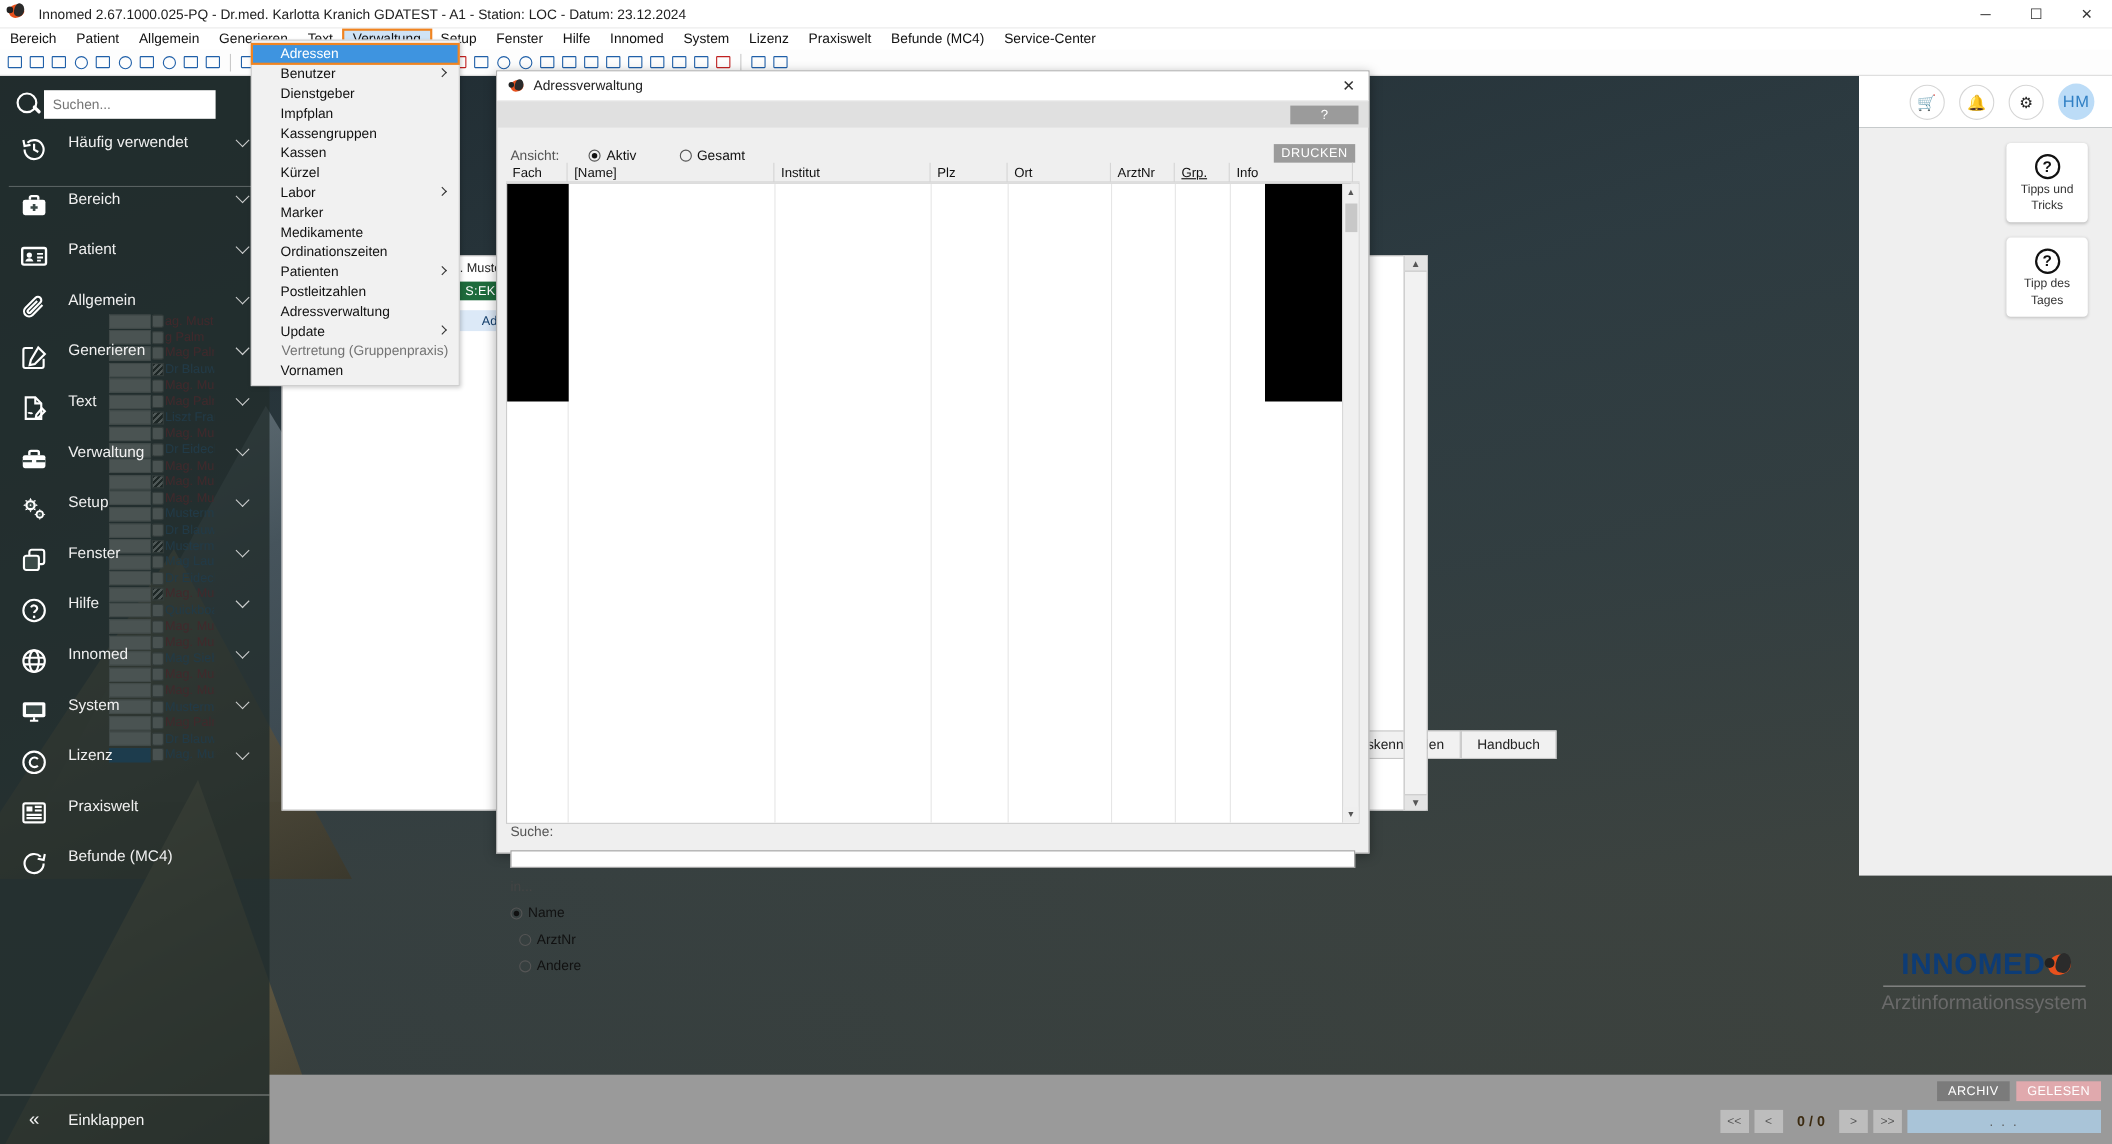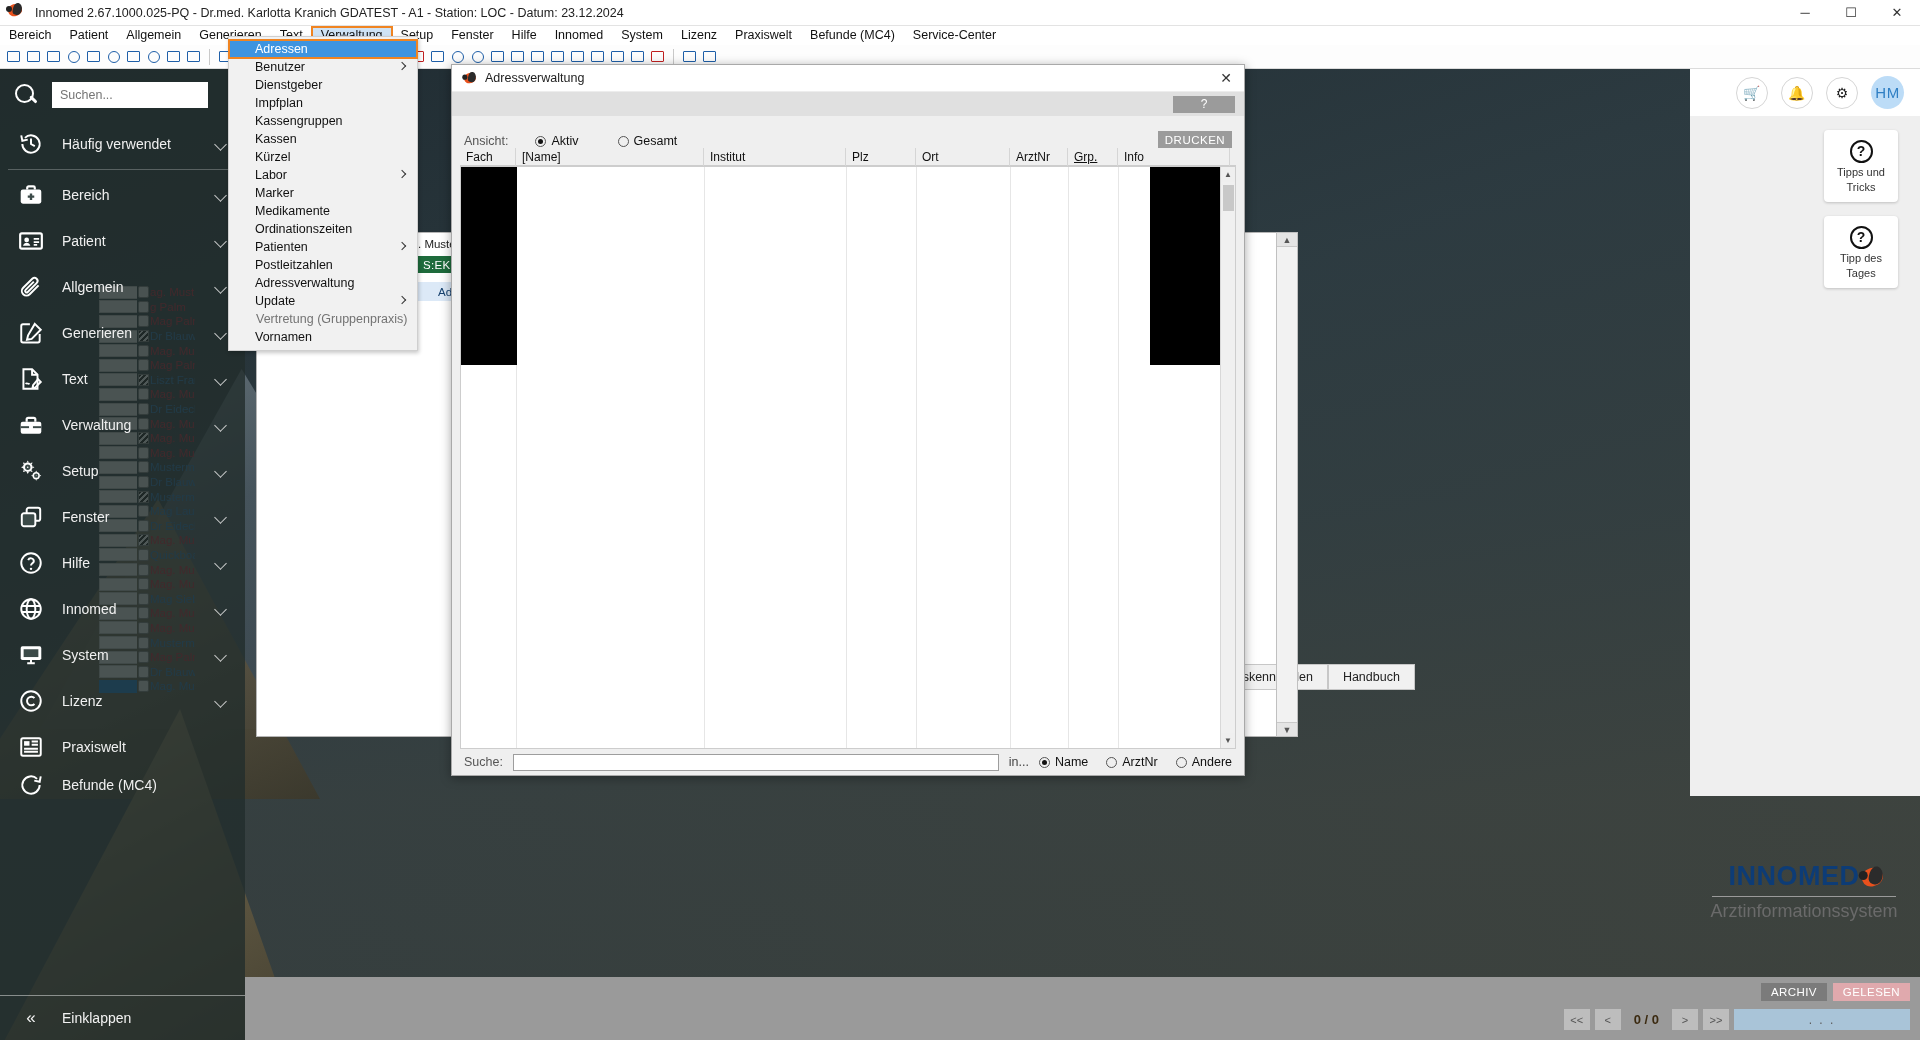--- a/index.html
+++ b/index.html
@@ -103,39 +103,39 @@
   }
 
   
   .sidebar {
     position:absolute; left:0; top:69px; width:245px; height:971px;
     background:rgba(34,45,44,0.80);
     color:#f2f2f2;
     display:flex; flex-direction:column;
   }
   .sb-search {
-    height:52px; display:flex; align-items:center; padding-left:14px; gap:14px;
+    height:52px; display:flex; align-items:center; padding-left:14px; gap:2px;
   }
   .sb-search .mag {
     width:24px; height:24px; position:relative; flex:none;
   }
   .sb-search .mag::before {
     content:""; position:absolute; left:1px; top:1px; width:15px; height:15px;
     border:2.4px solid #fff; border-radius:50%;
   }
   .sb-search .mag::after {
     content:""; position:absolute; left:15px; top:15px; width:9px; height:2.6px;
     background:#fff; transform:rotate(45deg); border-radius:2px;
   }
   .sb-search input {
     width:156px; height:26px; border:none; outline:none;
     font-size:12.5px; padding:0 8px; color:#444; background:#fff;
   }
   .sb-item {
-    height:46px; display:flex; align-items:center; padding-left:16px; gap:0;
+    height:46px; display:flex; padding-left:16px; gap:0;
     font-size:14px; color:#f0f0f0; position:relative;
   }
   .sb-item .ico {
     width:30px; height:30px; flex:none; display:flex; align-items:center; justify-content:center;
     margin-right:16px;
   }
   .sb-item .lbl { flex:1; }
   .sb-item .chev {
     margin-right:18px; width:12px; height:12px; position:relative; opacity:.85;
   }
@@ -393,22 +393,22 @@
     background:#f0f0f0; border-left:1px solid #d8d8d8;
   }
   .vs-btn {
     height:15px; display:flex; align-items:center; justify-content:center;
     font-size:8px; color:#555; background:#efefef;
   }
   .vs-thumb {
     position:absolute; left:2px; top:18px; width:11px; height:26px; background:#c8c8c8;
   }
   .dlg-search {
-    height:26px; display:flex; align-items:center; padding:0 12px; gap:10px;
-    font-size:12.5px; color:#555;
+    height:26px; display:flex; padding:0 12px; gap:10px;
+    font-size:12.5px; color:#555;flex-direction:column;
   }
   .dlg-search input {
     flex:1; height:17px; border:1px solid #9d9d9d; background:#fff;
     font-size:12px; padding:0 4px; outline:none;
   }
   .dlg-search .in-lbl { color:#444; }
   .dlg-buttons {
     height:38px; display:flex; align-items:center; padding:0 12px; gap:8px;
   }
   .dbtn {

